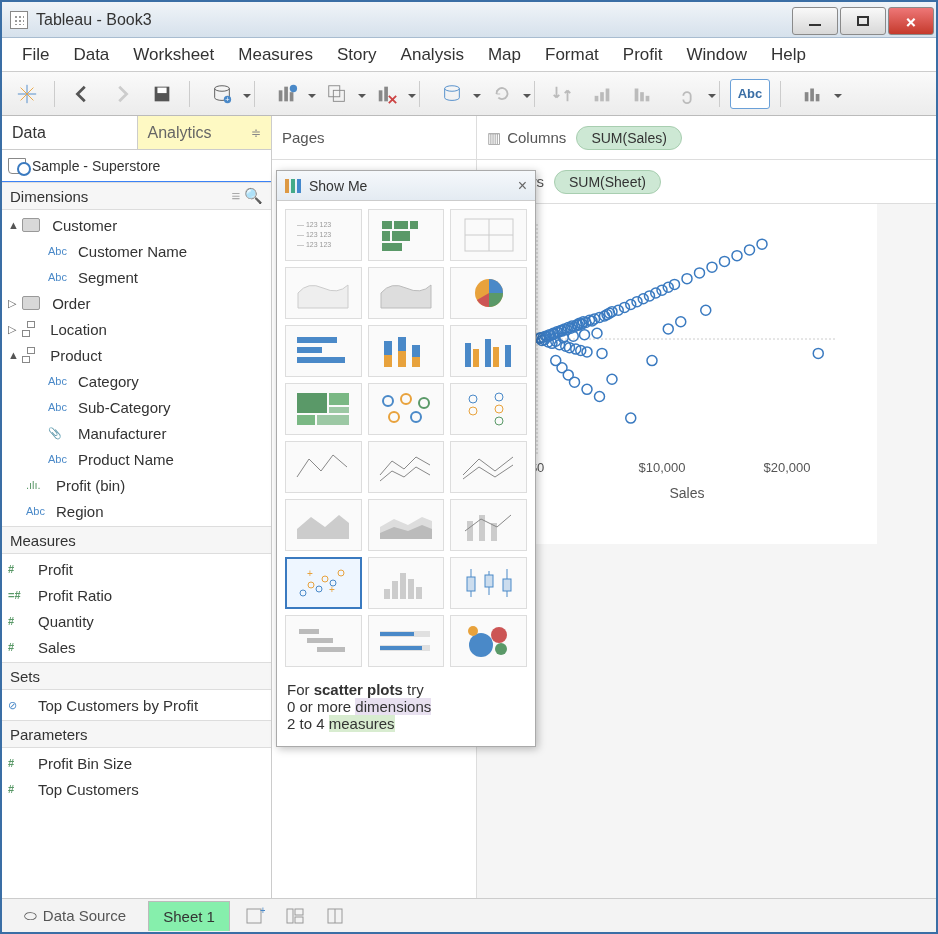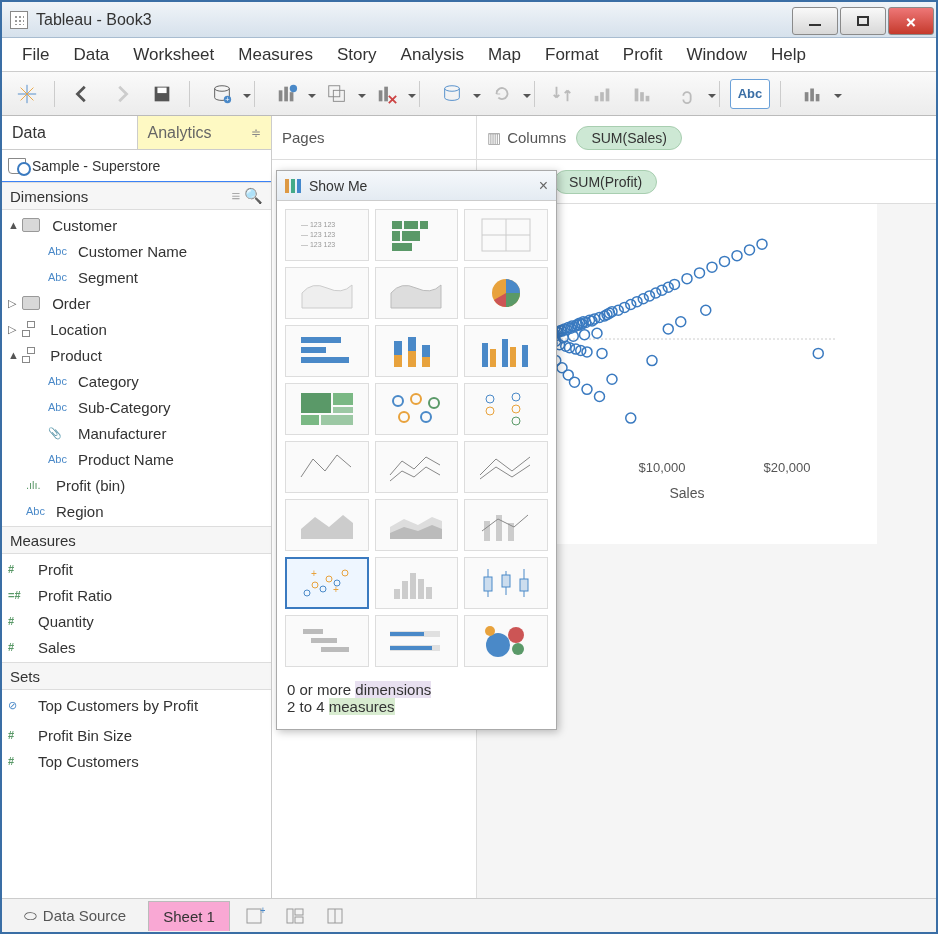--- a/index.html
+++ b/index.html
@@ -64,34 +64,34 @@
 .shelfrow .lbl .glyph{color:#999;}
 .pill{background:#cde8d4;border:1px solid #a8ceb0;border-radius:14px;padding:3px 14px;font-size:14px;}
 .toprows{display:flex;}
 .pagescol{width:205px;border-right:1px solid #ddd;}
 .colrows{flex:1;}
 .chartpane{flex:1;display:flex;background:#f5f5f5;}
 .chartpane .inner{background:#fff;margin:0;flex:1;max-height:340px;max-width:400px;position:relative;}
 svg.scatter{width:380px;height:300px;}
 
 
-.showme{position:absolute;left:276px;top:170px;width:281px;background:#fff;border:1px solid #aaa;box-shadow:2px 2px 8px rgba(0,0,0,0.25);z-index:10;}
+.showme{position:absolute;left:276px;top:170px;width:260px;background:#fff;border:1px solid #aaa;box-shadow:2px 2px 8px rgba(0,0,0,0.25);z-index:10;}
 .showme .hd{height:30px;background:linear-gradient(#f5f8fb,#e4ebf2);border-bottom:1px solid #ccc;display:flex;align-items:center;padding:0 8px;gap:8px;}
 .showme .hd .baricon{width:16px;height:14px;display:inline-block;background:linear-gradient(to right,#d94,#d94 4px,transparent 4px,transparent 6px,#4a8 6px,#4a8 10px,transparent 10px,transparent 12px,#48c 12px);}
 .showme .hd .x{margin-left:auto;color:#666;cursor:default;font-size:16px;}
 .showme .grid{display:grid;grid-template-columns:repeat(3,1fr);gap:6px;padding:8px;}
 .showme .cell{height:52px;border:1px solid #ddd;background:#fafafa;display:flex;align-items:center;justify-content:center;position:relative;overflow:hidden;}
 .showme .cell.sel{border:2px solid #3a7ac0;background:#eef6ff;}
 .showme .hint{padding:6px 10px 14px;font-size:15px;}
 .showme .hint .hl1{background:#e8e0f0;}
 .showme .hint .hl2{background:#d8ecd0;}
 
 
 .sheetbar{height:34px;border-top:1px solid #ccc;background:#f3f3f3;display:flex;align-items:center;}
-.sheetbar .tab{padding:6px 14px;background:#f9a8d4;border:1px solid #bbb;border-bottom:none;margin-left:8px;font-size:15px;}
+.sheetbar .tab{padding:6px 14px;background:#86efac;border:1px solid #bbb;border-bottom:none;margin-left:8px;font-size:15px;}
 .sheetbar .tab.ds{background:#f3f3f3;border:none;color:#555;display:flex;align-items:center;gap:6px;}
 .sheetbar .newbtn{width:30px;height:24px;margin-left:10px;color:#888;display:flex;align-items:center;justify-content:center;}
 .status{height:28px;border-top:1px solid #ccc;background:#fff;display:flex;align-items:center;padding:0 8px;font-size:14px;gap:18px;}
 .status .navbtns{margin-left:auto;display:flex;gap:4px;color:#bbb;}
 .status .navbtns span{padding:0 4px;}
 
 
 .th{stroke:#888;fill:none;}
 .thf{fill:#4a89c8;}
 .thg{fill:#5a9968;}
@@ -320,20 +320,23 @@
       </div>
       <div class="sechead">
           <span>Sets</span>
         </div>
       <div class="tree">
         <div class="row">
             <span class="typetag" style="color:#4a89c8">⊘</span>
             <span>Top Customers by Profit</span>
           </div>
       </div>
+      <div class="sechead">
+          <span>Parameters</span>
+        </div>
       <div class="tree">
         <div class="row">
             <span class="typetag hash">#</span>
             <span>Profit Bin Size</span>
           </div>
         <div class="row">
             <span class="typetag hash">#</span>
             <span>Top Customers</span>
           </div>
       </div>
@@ -352,21 +355,21 @@
                 <span class="glyph">▥</span>
                 <span>Columns</span>
               </span>
             <span class="pill">SUM(Sales)</span>
           </div>
           <div class="shelfrow">
             <span class="lbl">
                 <span class="glyph">☰</span>
                 <span>Rows</span>
               </span>
-            <span class="pill">SUM(Profit)</span>
+            <span class="pill">SUM(Sheet)</span>
           </div>
         </div>
       </div>
       <div class="chartpane">
         <div style="width:205px;border-right:1px solid #ddd;background:#fff;"></div>
         <div class="inner">
           <svg class="scatter" id="scatter-svg">
               <line x1="60" y1="20" x2="60" y2="250" stroke="#ccc" stroke-dasharray="2,2"></line>
               <line x1="60" y1="135" x2="360" y2="135" stroke="#ccc" stroke-dasharray="2,2"></line>
               <text x="52" y="210.875" text-anchor="end" font-size="13" fill="#555">-$5,000</text>
@@ -651,20 +654,21 @@
       <div class="cell">
           <svg width="60" height="40">
             <circle cx="22" cy="24" r="12" fill="#4a89c8"></circle>
             <circle cx="40" cy="14" r="8" fill="#c55"></circle>
             <circle cx="42" cy="28" r="6" fill="#5a9968"></circle>
             <circle cx="14" cy="10" r="5" fill="#e8a23c"></circle>
           </svg>
         </div>
     </div>
     <div class="hint">
+      <div><span>For </span><b>scatter plots</b><span> try</span></div>
       <div><span>0 or more </span><span class="hl1">dimensions</span></div>
       <div><span>2 to 4 </span><span class="hl2">measures</span></div>
     </div>
   </div>
 
   <div class="sheetbar">
     <div class="tab ds">
         <span>⬭</span>
         <span>Data Source</span>
       </div>

